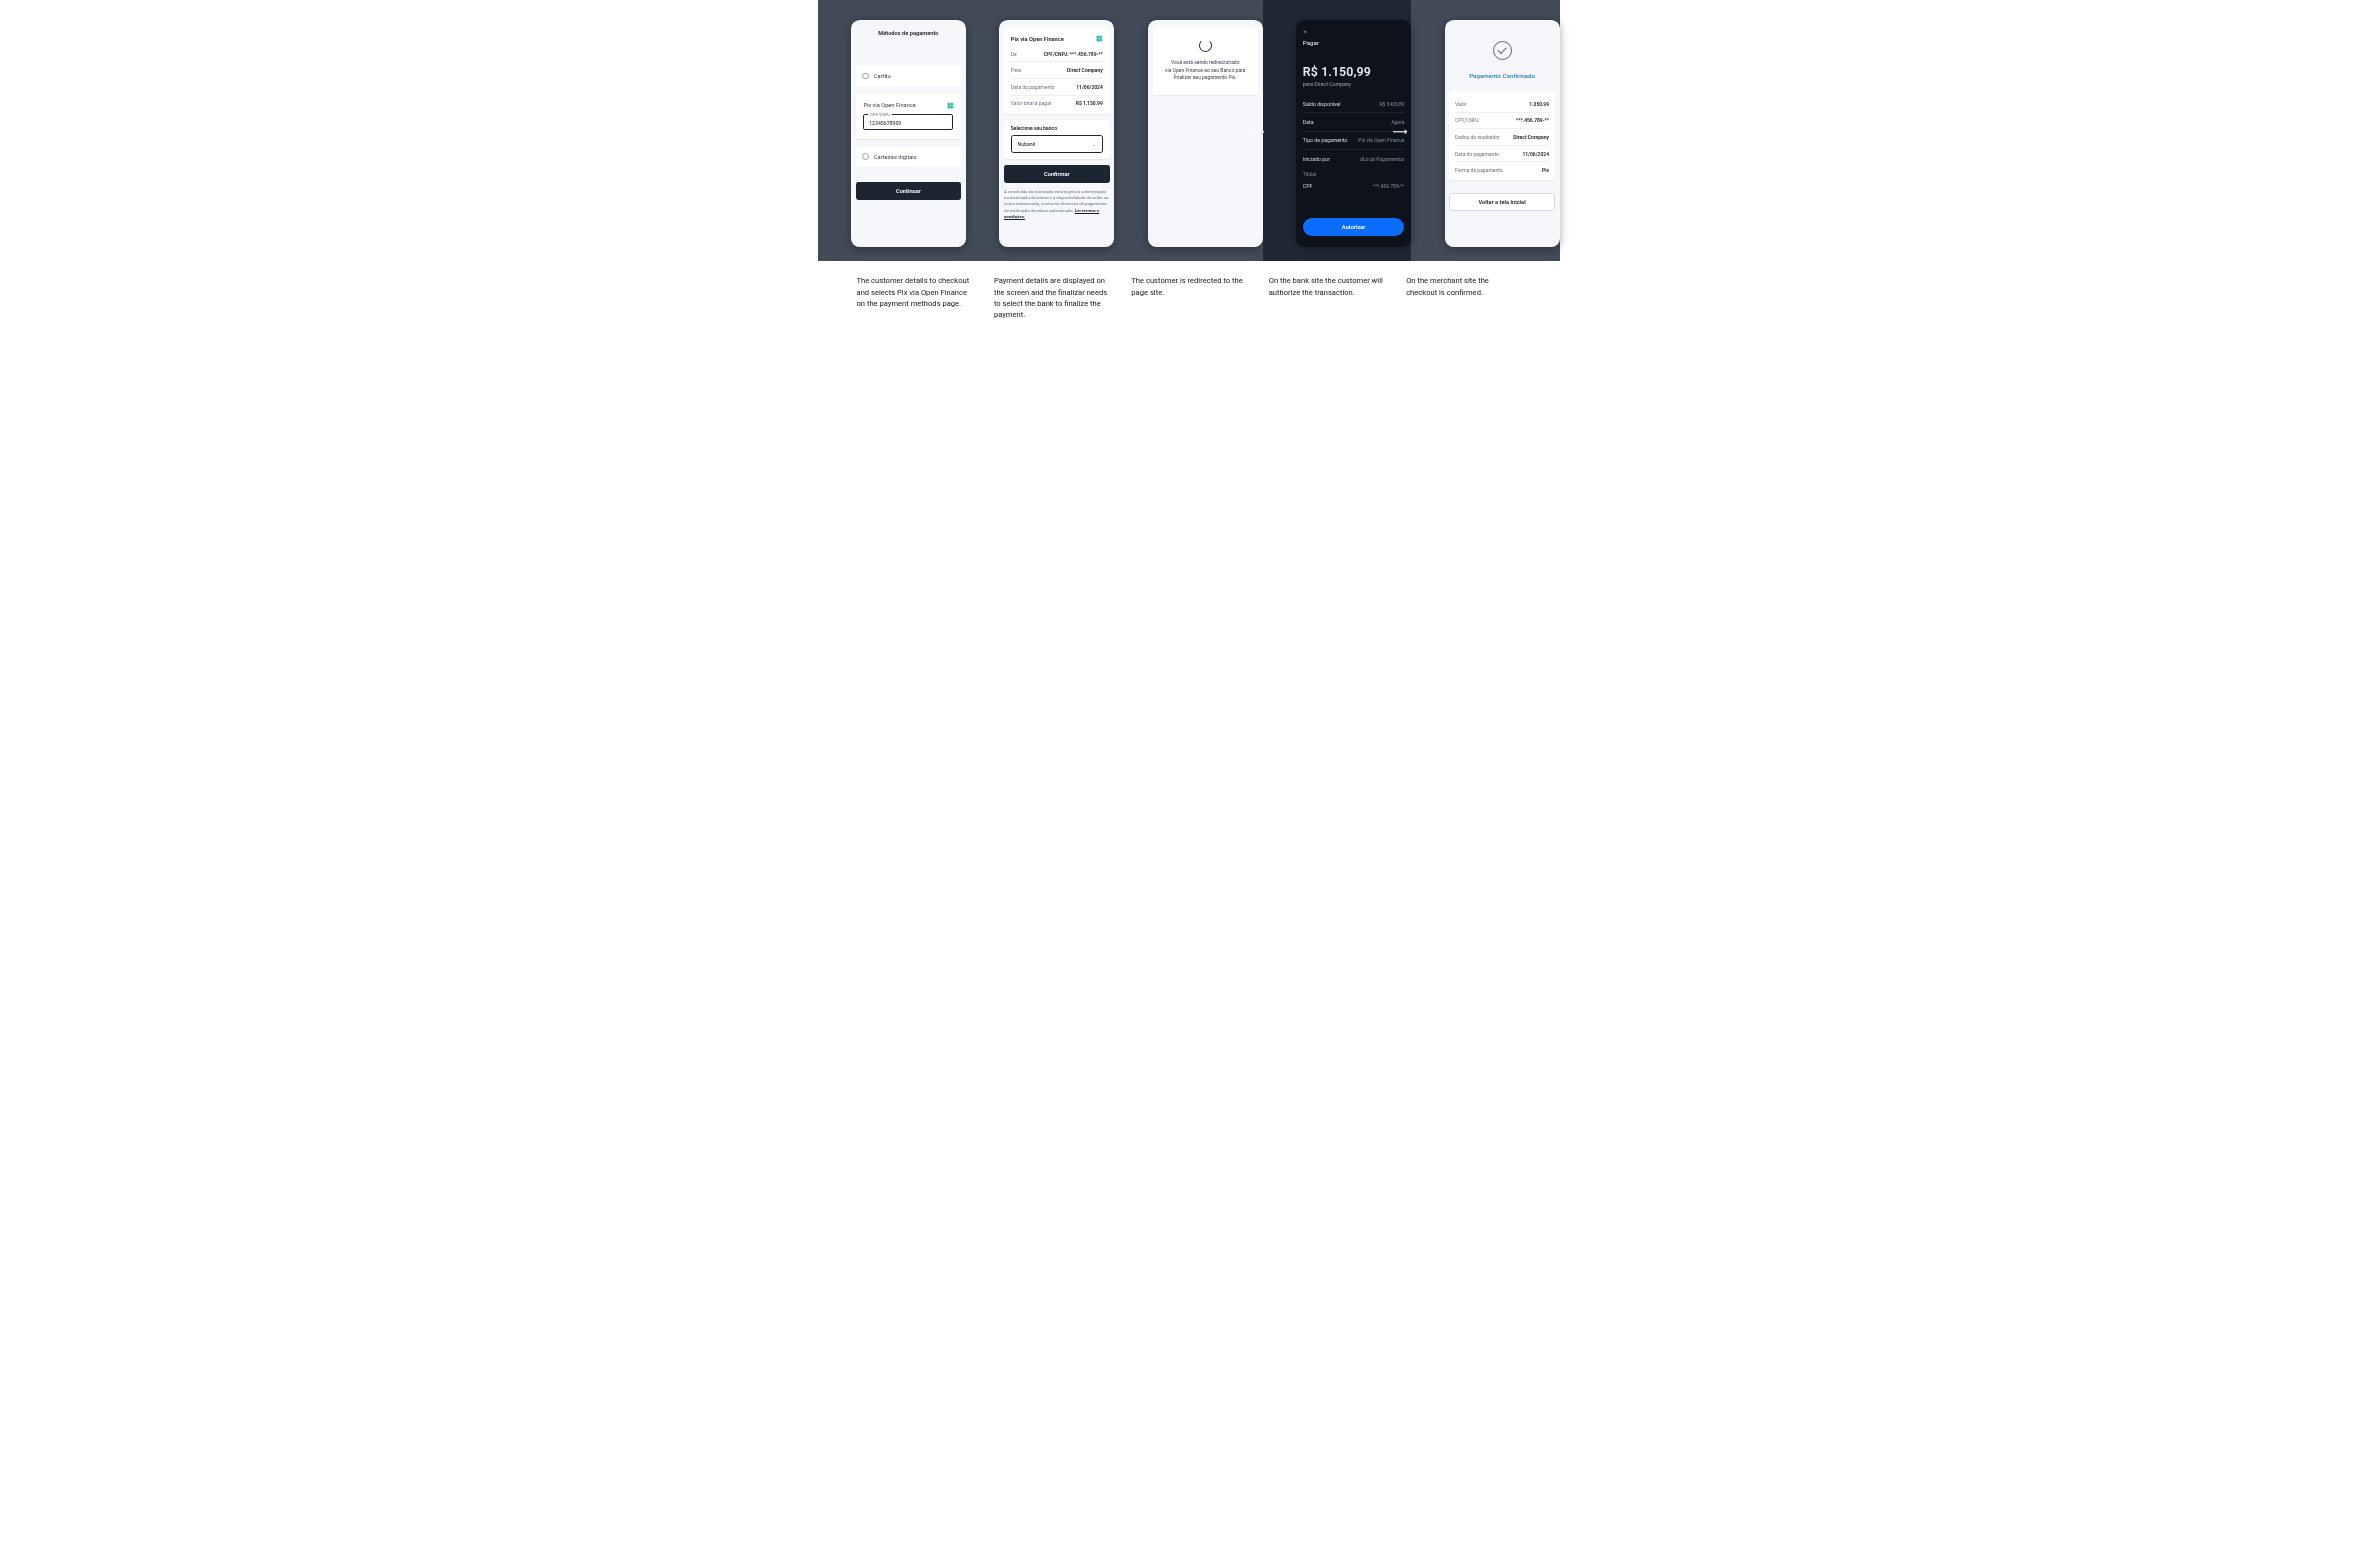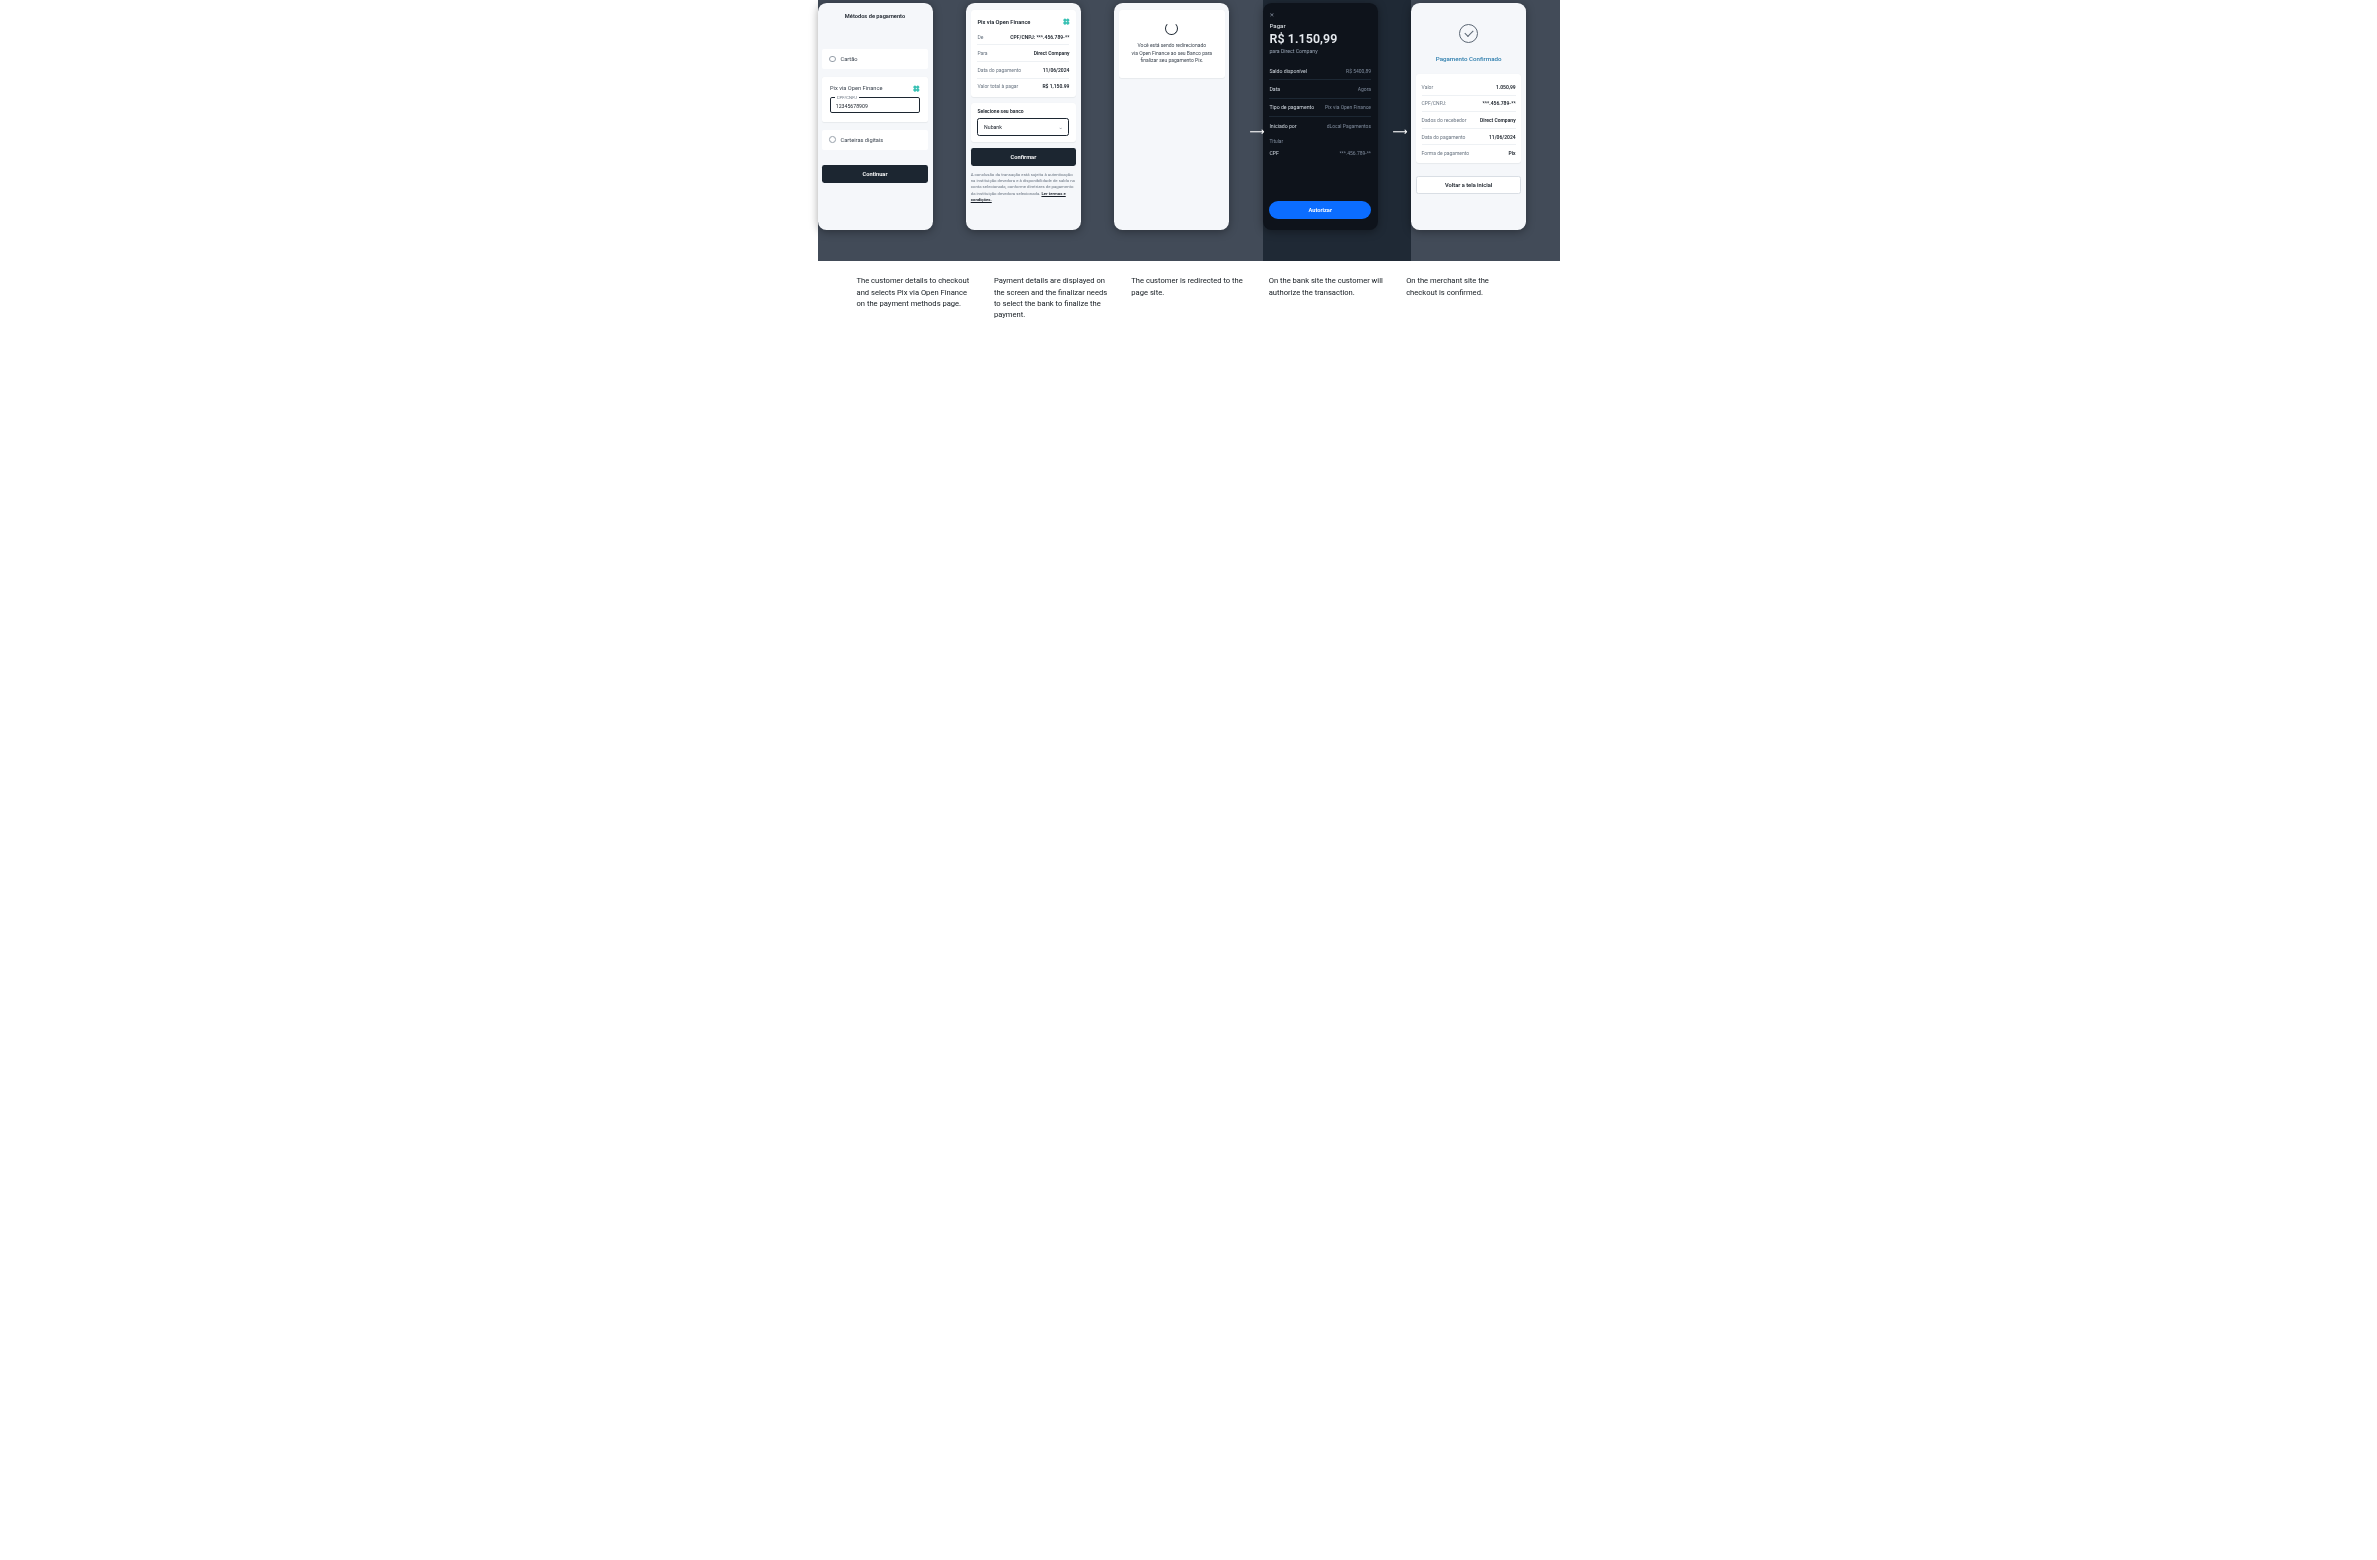--- a/index.html
+++ b/index.html
@@ -35,23 +35,23 @@
     display: flex;
     align-items: flex-start;
     background: var(--bg-band);
     position: relative;
     height: 261px;
   }
   .band-seg {
     flex: 1 0 138px;
     height: 100%;
     display: flex;
-    justify-content: flex-start;
+    justify-content: flex-end;
     align-items: flex-start;
-    padding-top: 3px;
+    padding-top: 20px;
     position: relative;
   }
   .band-seg.dark { background: var(--bg-band-dark); }
   .arrow {
     position: absolute;
     top: 50%;
     transform: translateY(-50%);
     color: #ffffff;
     font-size: 10.5px;
     z-index: 5;
@@ -138,21 +138,21 @@
   }
   .fine .link { color:var(--text-dark); text-decoration:underline; font-weight:600; }
   .spinner {
     width:13.3px; height:13.3px; border:1.4px solid #1c2631; border-top-color:transparent;
     border-radius:50%; margin:0 auto;
   }
   .redirect-msg { text-align:center; font-size:5px; color:var(--text-medium); line-height:1.5; margin-top:6.7px; padding:0 1.9px; }
   .dark-inner { padding:8.6px 6.7px; display:flex; flex-direction:column; height:100%; }
   .close-x { color:#8690a0; font-size:5.7px; }
   .pay-label { font-size:6.2px; margin-top:4.8px; }
-  .amount { font-size:12.4px; font-weight:600; margin-top:1px; letter-spacing:0.1px; }
+  .amount { font-size:12.4px; font-weight:600; margin-top:17px; letter-spacing:0.1px; }
   .to-line { font-size:5.2px; color:#97a3b3; margin-top:1.9px; margin-bottom:7.6px; }
   .drow {
     display:flex; justify-content:space-between; align-items:center;
     padding:5.7px 0; border-bottom:0.5px solid #1c2733;
     font-size:5.2px;
   }
   .drow .dk { color:#cfd6de; }
   .drow .dv { color:#7e8a9b; font-size:5px; }
   .drow.nb { border-bottom:none; }
   .dtitular { font-size:4.8px; color:#7e8a9b; padding-top:4.8px; }

